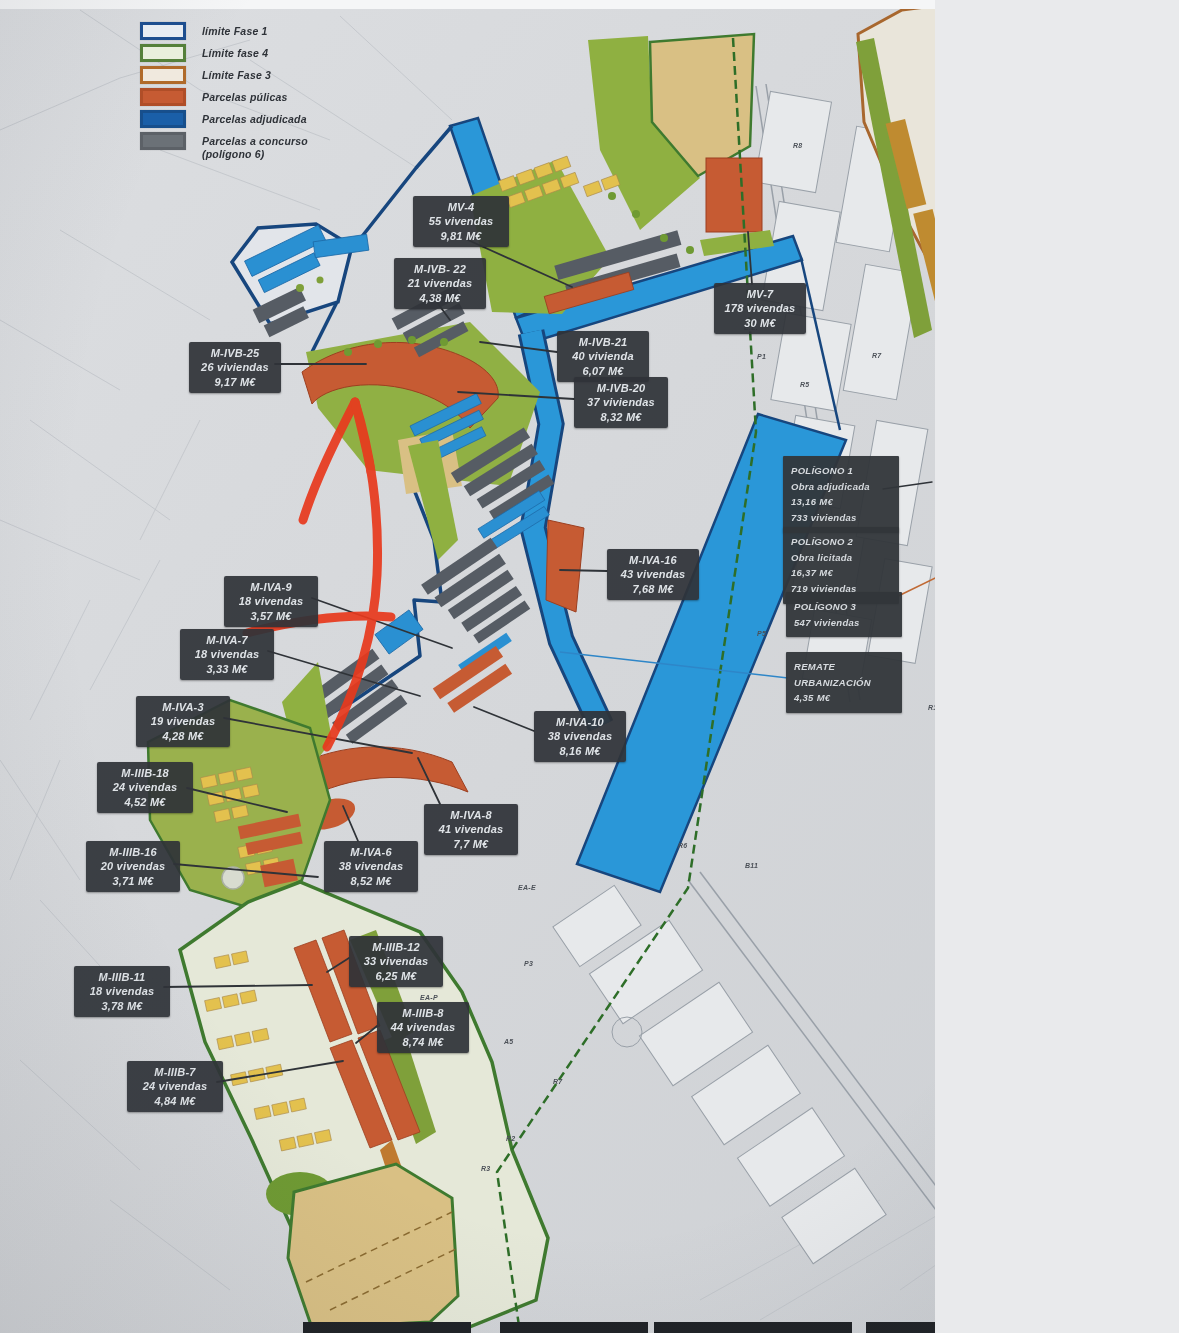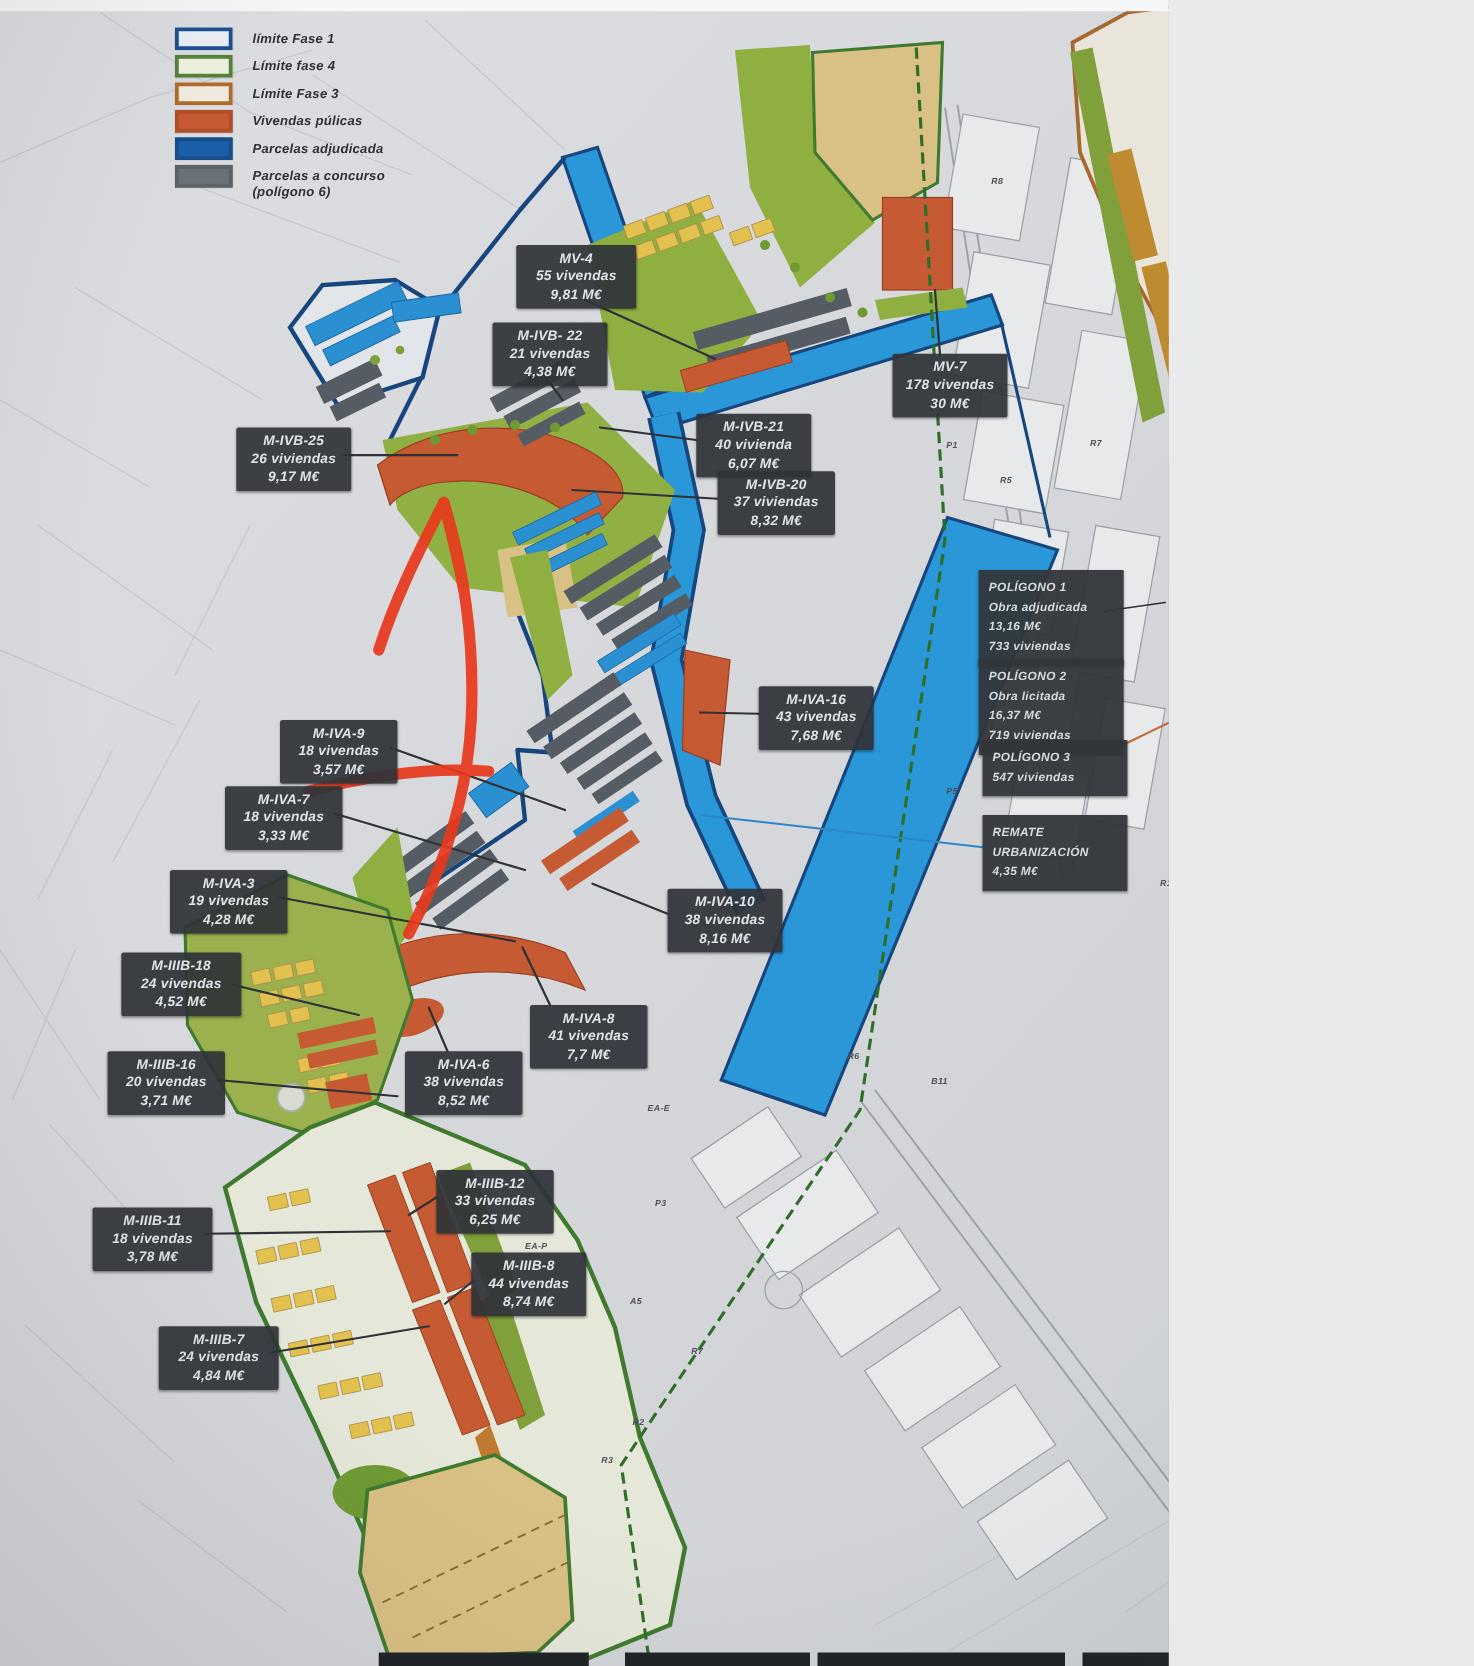--- a/index.html
+++ b/index.html
@@ -361,21 +361,21 @@
       <div class="lg-row">
         <span class="lg-swatch" style="background: rgb(233, 239, 220); border-color: rgb(85, 128, 58);"></span>
         <span class="lg-label">Límite fase 4</span>
       </div>
       <div class="lg-row">
         <span class="lg-swatch" style="background: rgb(240, 233, 222); border-color: rgb(176, 106, 42);"></span>
         <span class="lg-label">Límite Fase 3</span>
       </div>
       <div class="lg-row">
         <span class="lg-swatch" style="background: rgb(198, 91, 51); border-color: rgb(176, 78, 40);"></span>
-        <span class="lg-label">Vivendas púlicas</span>
+        <span class="lg-label">Parcelas púlicas</span>
       </div>
       <div class="lg-row">
         <span class="lg-swatch" style="background: rgb(26, 95, 168); border-color: rgb(23, 79, 140);"></span>
         <span class="lg-label">Parcelas adjudicada</span>
       </div>
       <div class="lg-row">
         <span class="lg-swatch" style="background: rgb(107, 113, 119); border-color: rgb(92, 97, 103);"></span>
         <span class="lg-label">Parcelas a concurso (polígono 6)</span>
       </div>
     </div>

